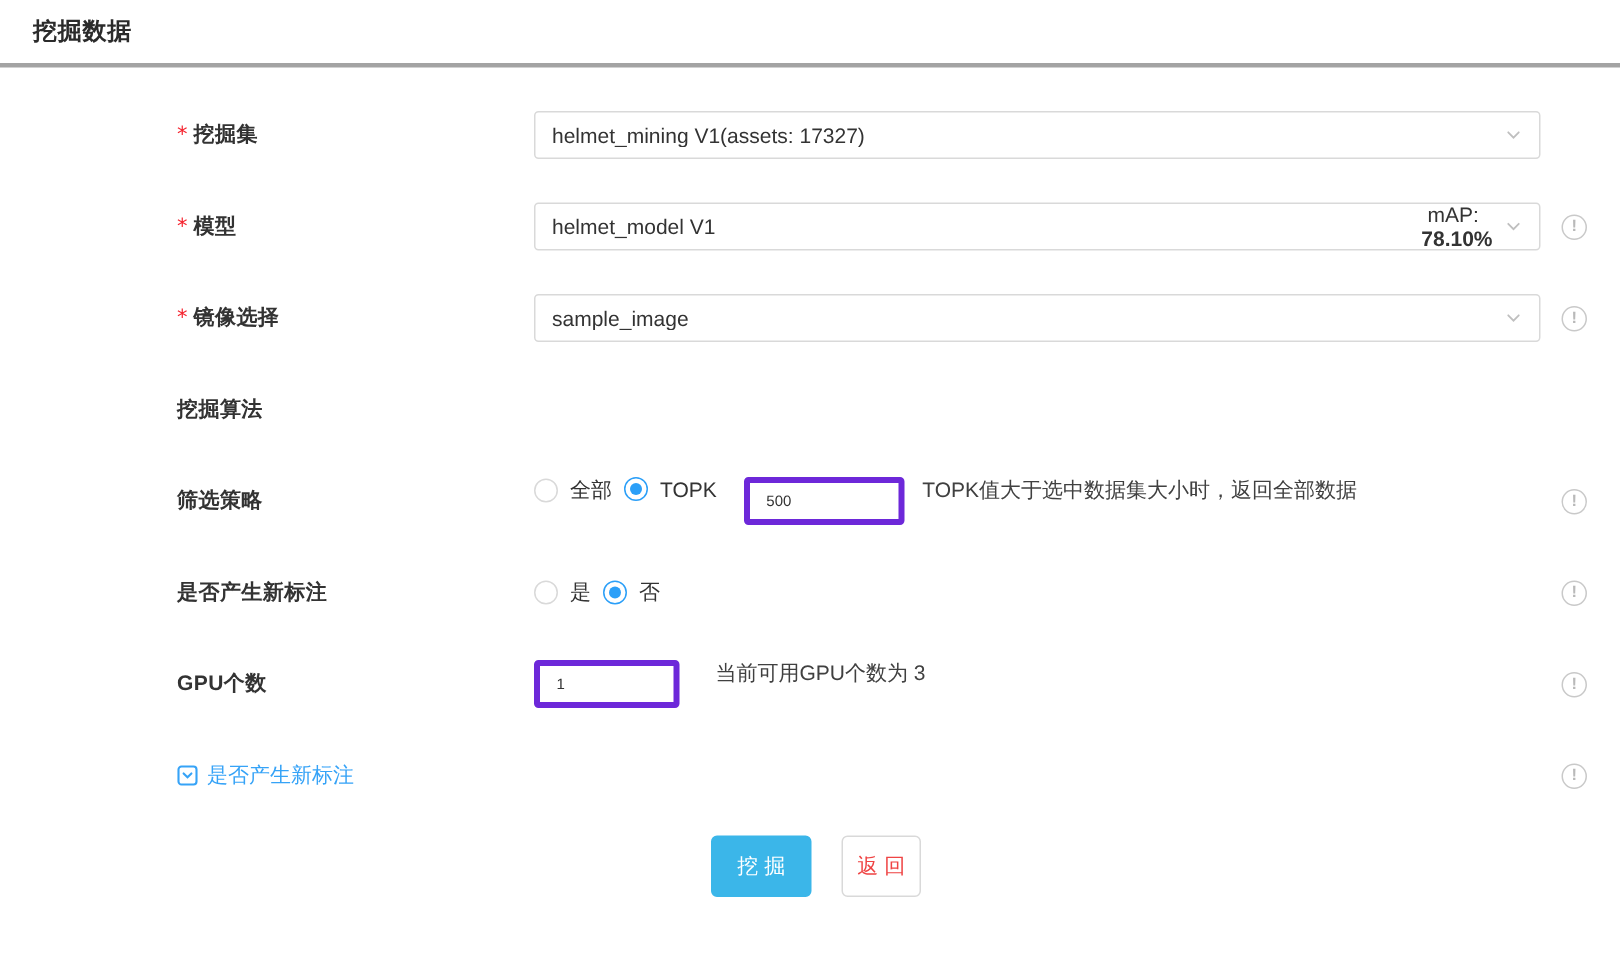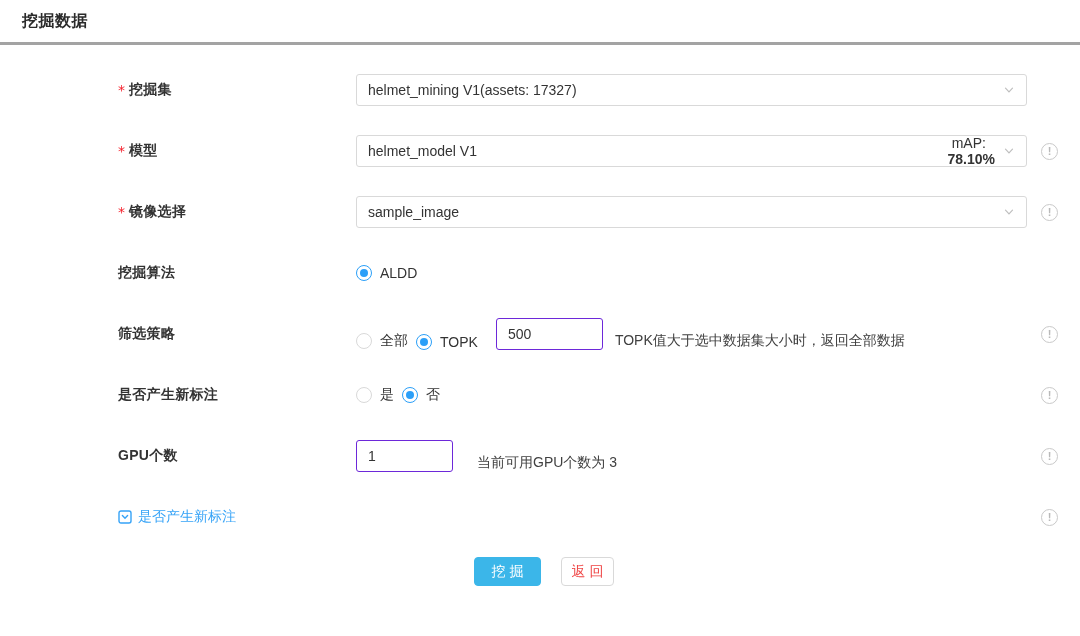--- a/index.html
+++ b/index.html
@@ -14,21 +14,21 @@
 
   .form { padding: 29px 22px 0 118px; }
   .form-row { display: flex; align-items: center; min-height: 32px; margin-bottom: 29px; }
   .form-row.extra-gap { margin-top: 10px; }
   .form-row.last { margin-bottom: 24px; }
 
   .label-col { width: 238px; flex: 0 0 238px; display: flex; align-items: center; }
   .req { color: #f5222d; margin-right: 4px; font-size: 14px; font-family: "DejaVu Sans", sans-serif; }
   .label-text { font-weight: 700; color: #333; letter-spacing: 0.3px; }
 
-  .control-col { flex: 1 1 auto; display: flex; align-items: flex-end; min-width: 0; }
+  .control-col { flex: 1 1 auto; display: flex; align-items: flex-start; min-width: 0; }
   .icon-col { flex: 0 0 16px; margin-left: 14px; display: flex; align-items: center; justify-content: center; }
 
   .select {
     width: 100%; height: 32px; border: 1px solid #d9d9d9; border-radius: 3px;
     display: flex; align-items: center; padding: 0 11px; background: #fff; cursor: pointer;
   }
   .select-value { flex: 1 1 auto; color: #333; white-space: nowrap; overflow: hidden; }
   .select-extra { display: flex; align-items: center; margin-right: 8px; white-space: nowrap; color: #333; flex-direction: column; }
   .select-extra b { font-weight: 700; margin-left: 5px; }
   .chev { flex: 0 0 auto; display: flex; align-items: center; }
@@ -43,36 +43,36 @@
   .radio-wrap { display: inline-flex; align-items: center; cursor: pointer; }
   .radio {
     width: 16px; height: 16px; border-radius: 50%; border: 1px solid #d9d9d9; background: #fff;
     display: inline-flex; align-items: center; justify-content: center;
   }
   .radio.checked { border-color: #2b9ff8; }
   .radio.checked .dot { width: 8px; height: 8px; border-radius: 50%; background: #2b9ff8; }
   .radio-label { margin-left: 8px; color: #333; }
 
   .text-input {
-    height: 32px; border: 1px solid #6d28d9; border-radius: 3px; padding: 0 11px;
-    font-size: 14px; color: #333; font-family: "Liberation Sans", "DejaVu Sans", sans-serif; outline: none;
+    height: 32px; border: 4px solid #6d28d9; border-radius: 3px; padding: 0 11px;
+    font-size: 10px; color: #333; font-family: "Liberation Sans", "DejaVu Sans", sans-serif; outline: none;
   }
   .input-topk { width: 107px; margin-left: 10px; }
   .input-gpu { width: 97px; }
   .hint { color: #404040; margin-left: 12px; white-space: nowrap; }
   .hint-gpu { margin-left: 24px; }
   .gap-r24 { margin-right: 8px; }
   .gap-r16 { margin-right: 8px; }
 
   .adv-link { display: inline-flex; align-items: center; color: #36a3f7; cursor: pointer; }
   .adv-link .expand-ic { margin-right: 6px; display: flex; align-items: center; }
 
   .btn-row { display: flex; align-items: center; padding-left: 356px; }
   .btn {
-    height: 29px; border-radius: 4px; font-size: 14px; display: inline-flex; align-items: center;
+    height: 41px; border-radius: 4px; font-size: 14px; display: inline-flex; align-items: center;
     justify-content: center; cursor: pointer; font-family: "Liberation Sans", "DejaVu Sans", sans-serif;
   }
   .btn-primary { width: 67px; background: #3bb6e9; color: #fff; border: 1px solid #3bb6e9; }
   .btn-default { width: 53px; background: #fff; color: #ef4444; border: 1px solid #d9d9d9; margin-left: 20px; }
 </style>
 </head>
 <body>
 
 <div class="page-header">
   <span class="page-title">挖掘数据</span>
@@ -141,28 +141,20 @@
     </div>
     <div class="icon-col">
         <span class="info-badge">!</span>
       </div>
   </div>
 
   <div class="form-row">
     <div class="label-col">
       <span class="label-text">挖掘算法</span>
     </div>
-    <div class="control-col">
-      <span class="radio-wrap">
-        <span class="radio checked">
-            <span class="dot"></span>
-          </span>
-        <span class="radio-label">ALDD</span>
-      </span>
-    </div>
     <div class="icon-col">
         <span class="info-badge info-hidden"></span>
       </div>
   </div>
 
   <div class="form-row">
     <div class="label-col">
       <span class="label-text">筛选策略</span>
     </div>
     <div class="control-col">

